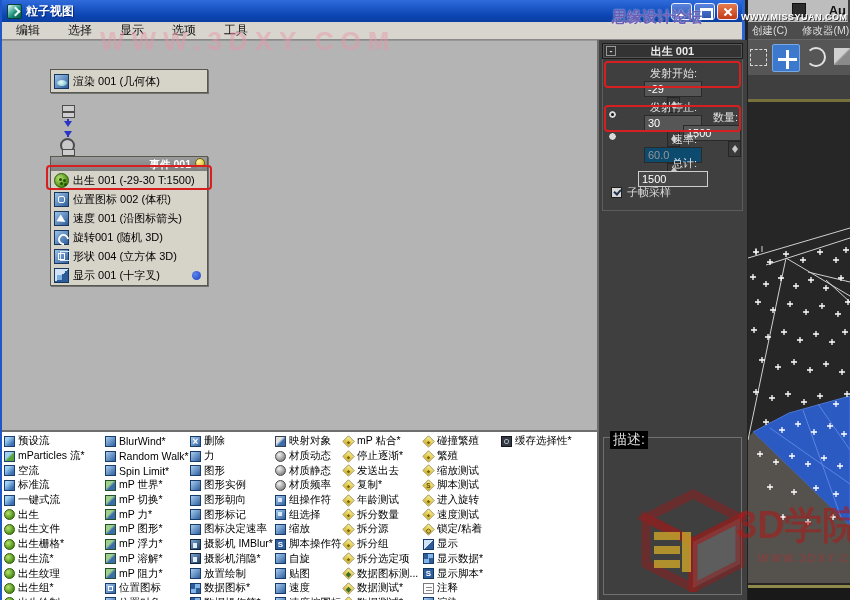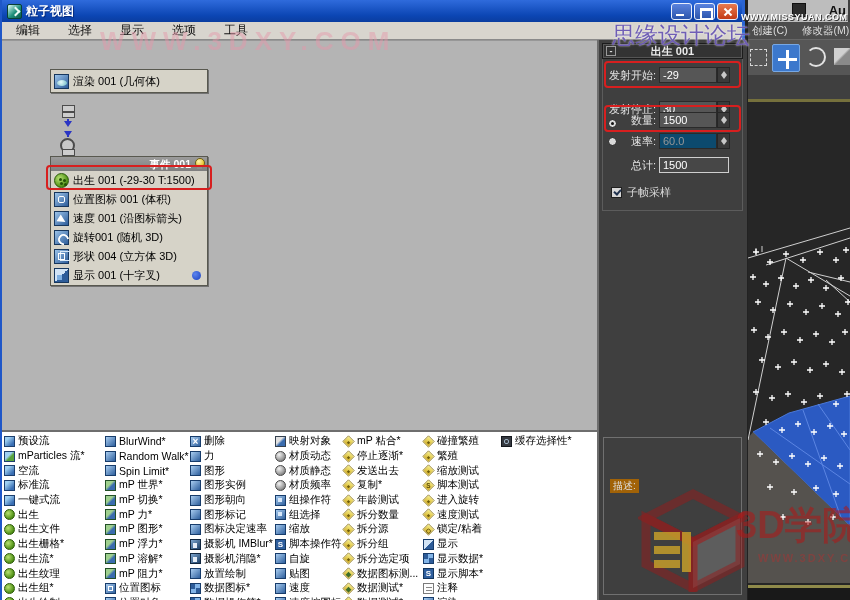--- a/index.html
+++ b/index.html
@@ -123,40 +123,40 @@
 
   
   .params{position:absolute;left:595px;top:40px;width:150px;height:560px;background:#3f3f3f;
       border-left:2px solid #6d6d6d;color:#dcdcdc;font-size:11px;}
   .rollout-hd{position:absolute;left:3px;top:3px;width:141px;height:16px;background:#333;
       border:1px solid #1c1c1c;box-shadow:0 0 0 1px #555 inset;text-align:center;font-weight:bold;color:#ececec;}
   .rollout-collapse{position:absolute;left:3px;top:2px;width:10px;height:10px;border:1px solid #9a9a9a;
       color:#ddd;font:bold 9px/8px "Liberation Sans",sans-serif;text-align:center;}
   .rollout-bd{position:absolute;left:3px;top:19px;width:141px;height:152px;
       border:1px solid #5c5c5c;border-top:none;}
-  .prow{position:absolute;left:2px;width:136px;height:18px;display:flex;align-items:center;}
+  .prow{position:absolute;left:2px;width:136px;height:18px;display:flex;align-items:center;flex-direction:column;}
   .plabel{width:54px;text-align:right;padding-right:3px;flex:none;color:#e2e2e2;}
   .pfield{width:58px;height:16px;background:#565656;border:1px solid #2a2a2a;color:#fff;
       padding:1px 3px 0 3px;font-size:11px;overflow:hidden;flex:none;}
   .pfield.dis{color:#969696;background:#0c4a6e;}
   .pfield.total{width:70px;background:#474747;border:1px solid #cfcfcf;}
   .spinner{width:13px;height:16px;flex:none;background:#3a3a3a;border:1px solid #262626;position:relative;}
   .spinner::before{content:"";position:absolute;left:3px;top:3px;border-left:3px solid transparent;
       border-right:3px solid transparent;border-bottom:4px solid #c8c8c8;}
   .spinner::after{content:"";position:absolute;left:3px;bottom:3px;border-left:3px solid transparent;
       border-right:3px solid transparent;border-top:4px solid #c8c8c8;}
   .radio{width:9px;height:9px;border-radius:50%;border:1px solid #1f1f1f;background:#dadada;
       margin-right:3px;flex:none;position:relative;}
   .radio.sel::after{content:"";position:absolute;left:2px;top:2px;width:3px;height:3px;border-radius:50%;background:#111;}
   .checkrow{position:absolute;left:8px;top:126px;display:flex;align-items:center;gap:5px;}
   .checkbox{width:11px;height:11px;background:#d8d8d8;border:1px solid #1f1f1f;position:relative;}
   .checkbox::after{content:"";position:absolute;left:2px;top:1px;width:5px;height:3px;
       border-left:2px solid #20324e;border-bottom:2px solid #20324e;transform:rotate(-48deg);}
   .desc-box{position:absolute;left:4px;top:397px;width:139px;height:158px;border:1px solid #707070;}
-  .desc-legend{position:absolute;left:6px;top:-7px;background:#a16207;padding:0 3px;color:#dedede;font-size:10px;margin-top:48px;}
+  .desc-legend{position:absolute;left:6px;top:-7px;background:#000000;padding:0 3px;color:#dedede;font-size:14px;}
 
   
   .strip{position:absolute;left:748px;top:0;width:102px;height:600px;background:#3f3f3f;}
   .mx-title{position:absolute;left:0;top:0;width:100px;height:22px;background:#bdbdbd;}
   .mx-title .au{position:absolute;right:2px;top:3px;color:#101010;font-size:13px;font-weight:bold;}
   .mx-appbox{position:absolute;left:44px;top:3px;width:14px;height:14px;background:#2c2c2c;border:1px solid #111;}
   .mx-menu{position:absolute;left:0;top:22px;width:102px;height:17px;background:#4c4c4c;color:#ddd;font-size:10.5px;}
   .mx-menu span{position:absolute;top:2px;}
   .mx-toolbar{position:absolute;left:0;top:39px;width:102px;height:36px;background:#565656;border-top:1px solid #666;}
   .tb-sel{position:absolute;left:2px;top:9px;width:17px;height:17px;border:1.5px dashed #d8d8d8;}
@@ -169,21 +169,21 @@
   .mx-ribbon .fill-tab{position:absolute;left:38px;top:5px;}
   .mx-ribbon .rb-ic{position:absolute;right:6px;top:5px;width:13px;height:13px;background:#262626;border:1px solid #555;}
   .olive-top{position:absolute;left:0;top:99px;width:102px;height:3px;background:#75703c;}
   .viewport{position:absolute;left:0;top:102px;width:102px;height:483px;background:#262626;}
   .olive-bot{position:absolute;left:0;top:585px;width:102px;height:3px;background:#8f8a4a;}
   .mx-dark-bot{position:absolute;left:0;top:588px;width:102px;height:12px;background:#191919;}
 
   
   .wm{position:absolute;pointer-events:none;}
   .wm-3dxy-top{left:100px;top:26px;font-size:26px;font-weight:bold;letter-spacing:7px;color:rgba(230,148,168,.45);z-index:9;}
-  .wm-siyuan{left:612px;top:20px;font-size:23px;font-weight:normal;color:rgba(104,86,178,.95);
+  .wm-siyuan{left:612px;top:8px;font-size:15px;font-weight:bold;color:rgba(104,86,178,.95);
       text-shadow:0 0 2px rgba(255,255,255,.85);z-index:9;}
   .wm-missyuan{left:741px;top:12px;font-size:9px;font-weight:bold;color:#fff;
       text-shadow:1px 1px 0 #333;z-index:9;letter-spacing:.5px;}
   .wm-3dxy-logo{left:638px;top:488px;z-index:9;}
   .wm-3dxy-name{left:736px;top:500px;font-size:38px;font-weight:bold;color:rgba(172,26,26,.58);z-index:9;white-space:nowrap;}
   .wm-3dxy-sub{left:758px;top:552px;font-size:11px;font-weight:bold;letter-spacing:2px;color:rgba(178,48,48,.45);z-index:9;}
 </style>
 </head>
 <body>
 
@@ -231,21 +231,21 @@
           <span>事件 001</span>
           <span class="lamp"></span>
         </div>
         <div>
             <div class="ev-row" data-icon="birth">
               <span class="evi"></span>
               <span>出生 001 (-29-30 T:1500)</span>
             </div>
             <div class="ev-row" data-icon="position">
               <span class="evi"></span>
-              <span>位置图标 001 (体积)</span>
+              <span>位置图标 002 (体积)</span>
             </div>
             <div class="ev-row" data-icon="speed">
               <span class="evi"></span>
               <span>速度 001 (沿图标箭头)</span>
             </div>
             <div class="ev-row" data-icon="rotation">
               <span class="evi"></span>
               <span>旋转001 (随机 3D)</span>
             </div>
             <div class="ev-row" data-icon="shape">

